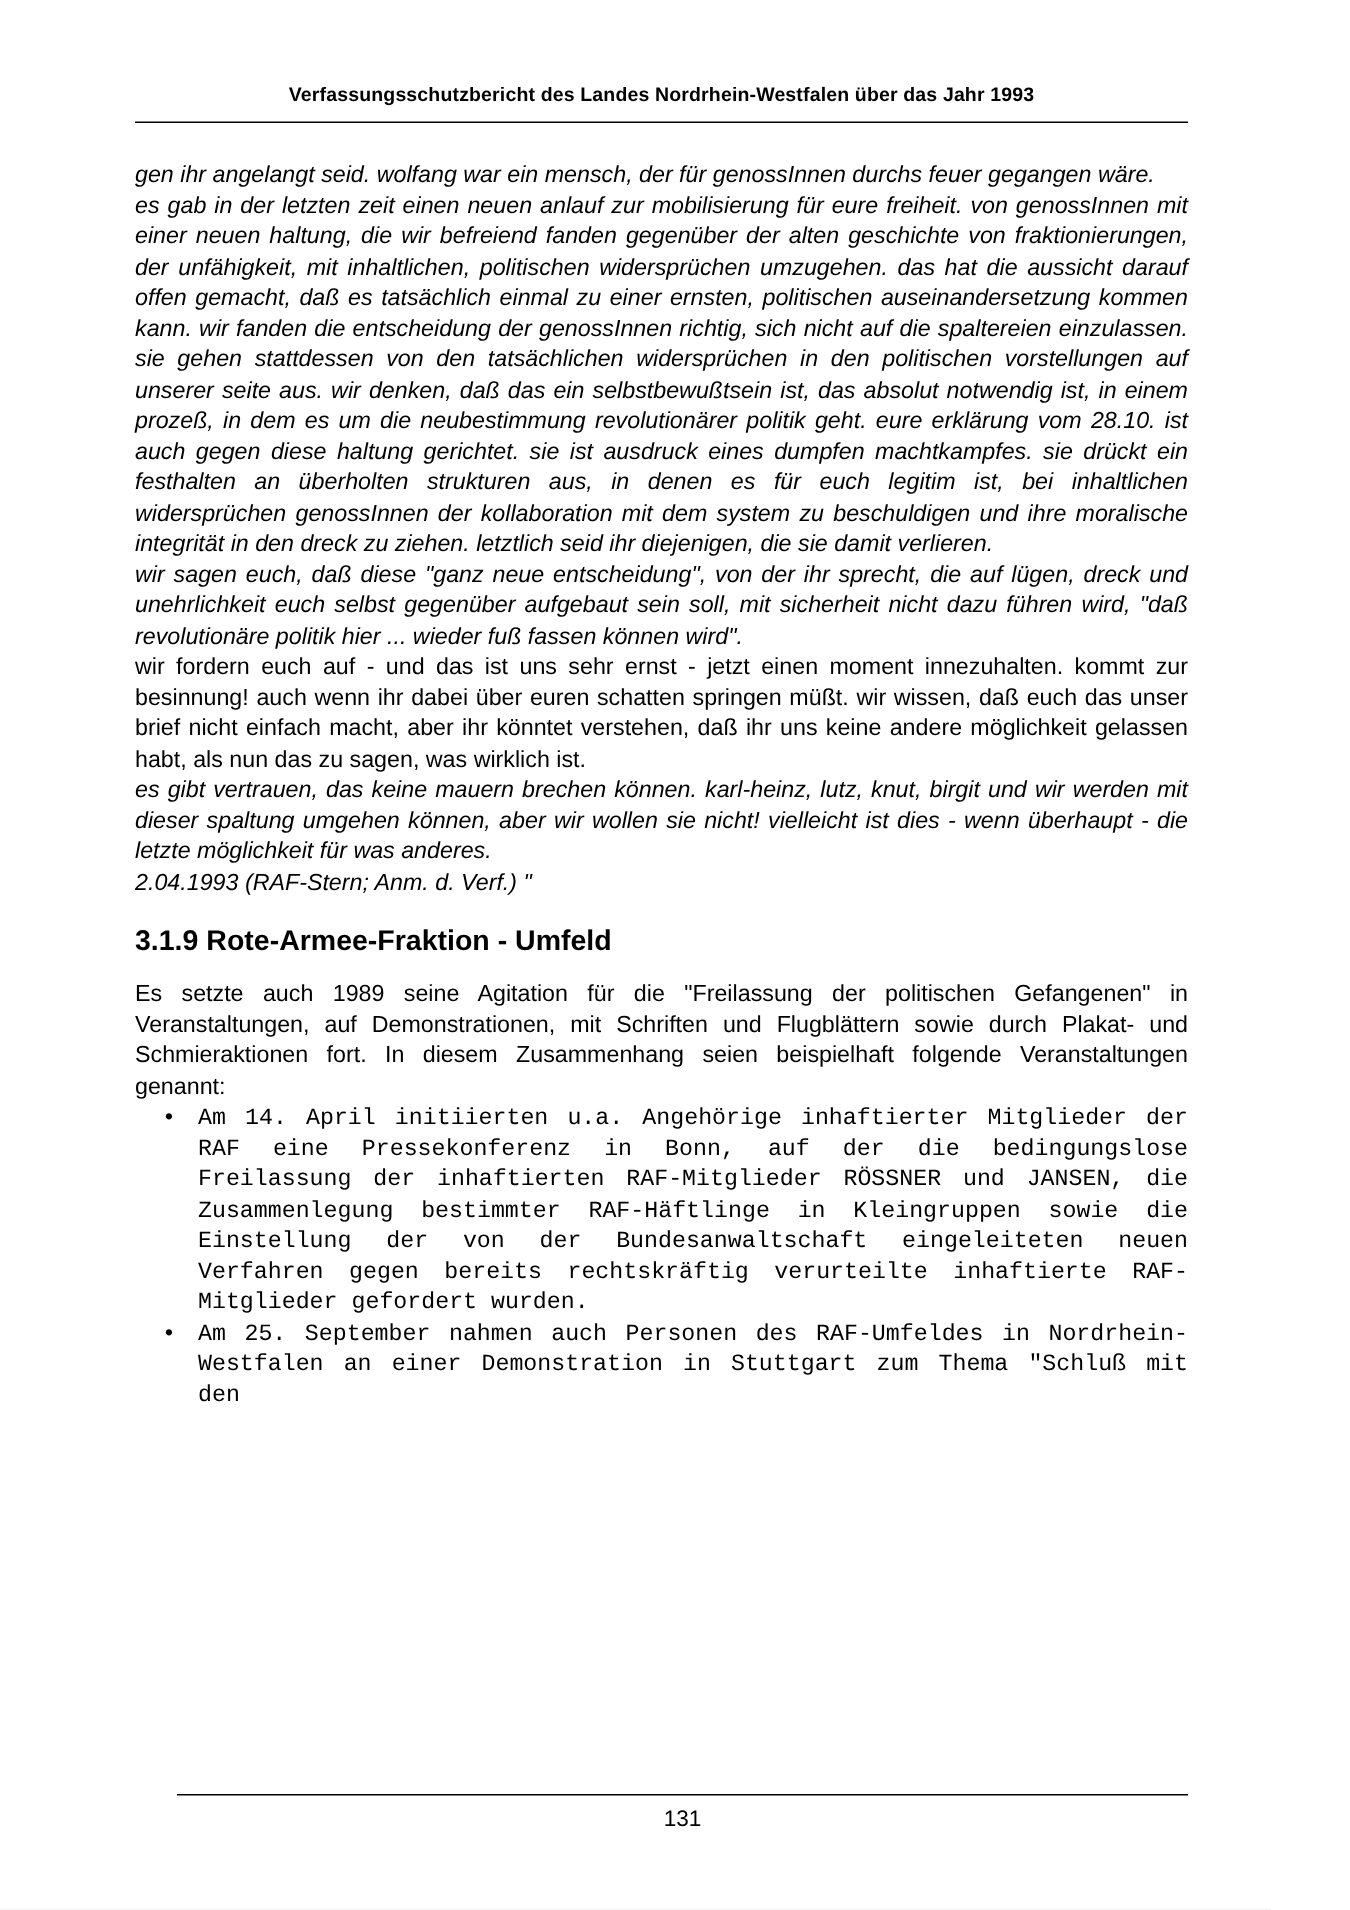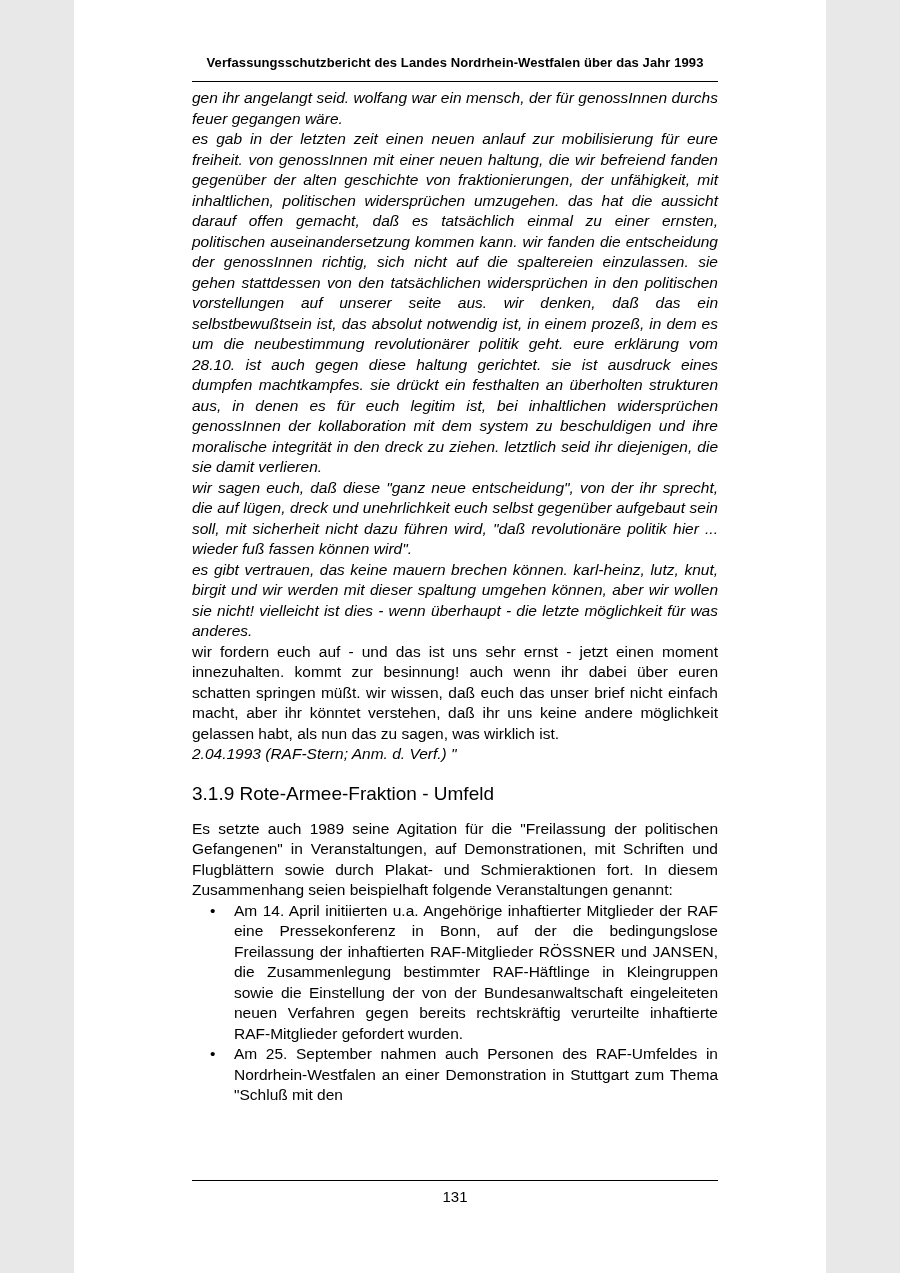--- a/index.html
+++ b/index.html
@@ -1,78 +1,79 @@
 <!DOCTYPE html>
 <html lang="de"><head>
 <meta charset="utf-8">
 <style>
   html, body { margin: 0; padding: 0; background: #e8e8e8; }
   .page {
     position: relative;
-    width: 752px;
+    width: 900px;
     height: 1273px;
     margin: 0 auto;
     background: #ffffff;
     overflow: hidden;
     font-family: "Liberation Sans", sans-serif;
     color: #000;
     box-sizing: border-box;
-    padding: 55px 108px 0 118px;
+    padding: 55px 108px 0 90px;
   }
   .running-header {
     text-align: center;
     font-size: 13px;
     font-weight: bold;
     letter-spacing: 0.1px;
     margin-bottom: 11px;
   }
   .header-rule {
     border: 0;
     border-top: 1.5px solid #000;
     margin: 0;
   }
   .doc-body {
-    margin-top: 6px;
+    margin-top: 25px;
     font-size: 15.5px;
     line-height: 20.5px;
     text-align: justify;
     hyphens: auto;
     -webkit-hyphens: auto;
   }
   .para { margin: 0; }
   .para.italic { font-style: italic; }
   .para.regular { font-style: normal; }
   .section-heading {
     font-size: 19px;
     line-height: 24px;
-    font-weight: normal;
+    font-weight: bold;
     margin: 17px 0 13px 0;
     text-align: left;
   }
   .bullet-list {
     list-style: none;
     margin: 0;
     padding: 0;
   }
   .bullet-list li {
     position: relative;
     padding-left: 42px;
     margin: 0;
+    font-family: Liberation Mono, monospace;
   }
   .bullet-list li::before {
     content: "\2022";
     position: absolute;
     left: 18px;
     top: 0;
   }
   .footer {
     position: absolute;
     left: 118px;
     right: 108px;
-    bottom: 68px;
+    bottom: 52px;
   }
   .footer-rule {
     border: 0;
     border-top: 1.5px solid #000;
     margin: 0;
   }
   .page-number {
     text-align: center;
     font-size: 15px;
     margin-top: 7px;
@@ -84,22 +85,22 @@
 <div class="page">
   <header>
     <div class="running-header">Verfassungsschutzbericht des Landes Nordrhein-Westfalen über das Jahr 1993</div>
     <hr class="header-rule">
   </header>
 
   <main class="doc-body" id="doc-body">
       <p class="para italic">gen ihr angelangt seid. wolfang war ein mensch, der für genossInnen durchs feuer gegangen wäre.</p>
       <p class="para italic">es gab in der letzten zeit einen neuen anlauf zur mobilisierung für eure freiheit. von genossInnen mit einer neuen haltung, die wir befreiend fanden gegenüber der alten geschichte von fraktionierungen, der unfähigkeit, mit inhaltlichen, politischen widersprüchen umzugehen. das hat die aussicht darauf offen gemacht, daß es tatsächlich einmal zu einer ernsten, politischen auseinandersetzung kommen kann. wir fanden die entscheidung der genossInnen richtig, sich nicht auf die spaltereien einzulassen. sie gehen stattdessen von den tatsächlichen widersprüchen in den politischen vorstellungen auf unserer seite aus. wir denken, daß das ein selbstbewußtsein ist, das absolut notwendig ist, in einem prozeß, in dem es um die neubestimmung revolutionärer politik geht. eure erklärung vom 28.10. ist auch gegen diese haltung gerichtet. sie ist ausdruck eines dumpfen machtkampfes. sie drückt ein festhalten an überholten strukturen aus, in denen es für euch legitim ist, bei inhaltlichen widersprüchen genossInnen der kollaboration mit dem system zu beschuldigen und ihre moralische integrität in den dreck zu ziehen. letztlich seid ihr diejenigen, die sie damit verlieren.</p>
       <p class="para italic">wir sagen euch, daß diese "ganz neue entscheidung", von der ihr sprecht, die auf lügen, dreck und unehrlichkeit euch selbst gegenüber aufgebaut sein soll, mit sicherheit nicht dazu führen wird, "daß revolutionäre politik hier ... wieder fuß fassen können wird".</p>
+      <p class="para regular">wir fordern euch auf - und das ist uns sehr ernst - jetzt einen moment innezuhalten. kommt zur besinnung! auch wenn ihr dabei über euren schatten springen müßt. wir wissen, daß euch das unser brief nicht einfach macht, aber ihr könntet verstehen, daß ihr uns keine andere möglichkeit gelassen habt, als nun das zu sagen, was wirklich ist.</p>
       <p class="para italic">es gibt vertrauen, das keine mauern brechen können. karl-heinz, lutz, knut, birgit und wir werden mit dieser spaltung umgehen können, aber wir wollen sie nicht! vielleicht ist dies - wenn überhaupt - die letzte möglichkeit für was anderes.</p>
-      <p class="para regular">wir fordern euch auf - und das ist uns sehr ernst - jetzt einen moment innezuhalten. kommt zur besinnung! auch wenn ihr dabei über euren schatten springen müßt. wir wissen, daß euch das unser brief nicht einfach macht, aber ihr könntet verstehen, daß ihr uns keine andere möglichkeit gelassen habt, als nun das zu sagen, was wirklich ist.</p>
       <p class="para italic">2.04.1993 (RAF-Stern; Anm. d. Verf.) "</p>
       <h2 class="section-heading">3.1.9 Rote-Armee-Fraktion - Umfeld</h2>
       <p class="para regular">Es setzte auch 1989 seine Agitation für die "Freilassung der politischen Gefangenen" in Veranstaltungen, auf Demonstrationen, mit Schriften und Flugblättern sowie durch Plakat- und Schmieraktionen fort. In diesem Zusammenhang seien beispielhaft folgende Veranstaltungen genannt:</p>
       <ul class="bullet-list">
         <li>Am 14. April initiierten u.a. Angehörige inhaftierter Mitglieder der RAF eine Pressekonferenz in Bonn, auf der die bedingungslose Freilassung der inhaftierten RAF-Mitglieder RÖSSNER und JANSEN, die Zusammenlegung bestimmter RAF-Häftlinge in Kleingruppen sowie die Einstellung der von der Bundesanwaltschaft eingeleiteten neuen Verfahren gegen bereits rechtskräftig verurteilte inhaftierte RAF-Mitglieder gefordert wurden.</li>
         <li>Am 25. September nahmen auch Personen des RAF-Umfeldes in Nordrhein-Westfalen an einer Demonstration in Stuttgart zum Thema "Schluß mit den</li>
       </ul>
     </main>
 
   <footer class="footer">

